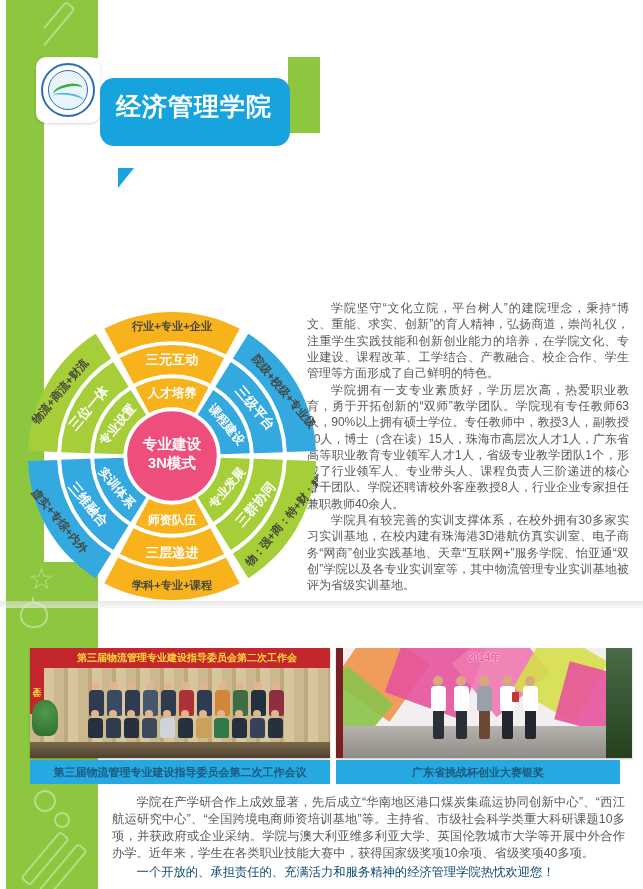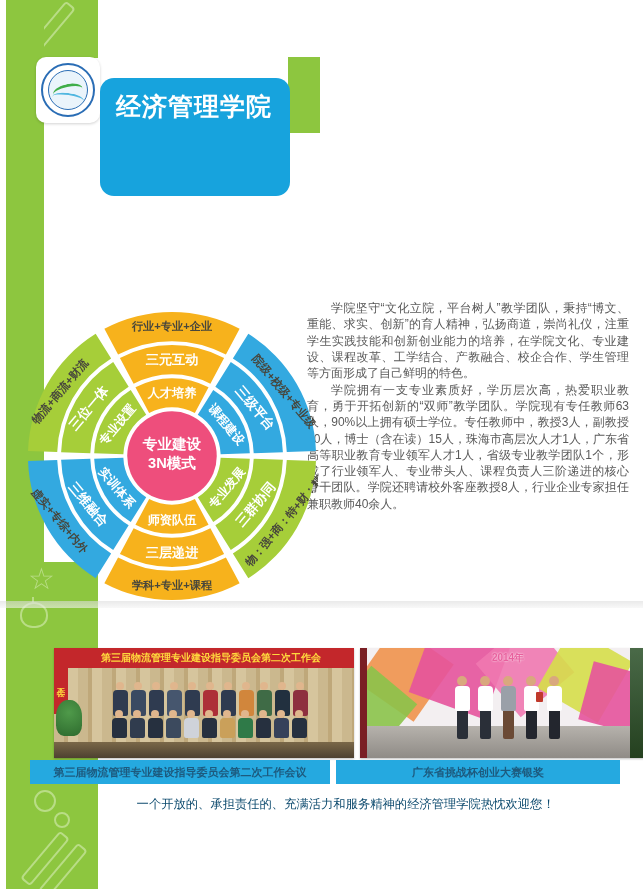--- a/index.html
+++ b/index.html
@@ -17,36 +17,36 @@
   .d-apple:before{content:"";position:absolute;left:10px;top:-7px;width:2px;height:7px;background:#b9dd86;}
   .d-circle{border:2px solid #b9dd86;border-radius:50%;}
   
   .logo-box{position:absolute;left:36px;top:57px;width:64px;height:66px;background:#fff;border-radius:10px;
             box-shadow:0 1px 3px rgba(0,0,0,.18);display:flex;align-items:center;justify-content:center;}
   .logo-ring{width:50px;height:50px;border:2px solid #2a6db5;border-radius:50%;display:flex;align-items:center;justify-content:center;}
   .logo-inner{width:38px;height:38px;border:1px solid #2a6db5;border-radius:50%;background:#eaf4fb;position:relative;overflow:hidden;}
   .logo-swoosh{position:absolute;left:4px;top:13px;width:30px;height:12px;border-top:3px solid #3fae49;border-radius:50%;transform:rotate(-12deg);}
   .logo-wave{position:absolute;left:3px;top:22px;width:32px;height:10px;border-top:2px solid #51b7e0;border-radius:50%;transform:rotate(8deg);}
   .green-sq{position:absolute;left:288px;top:57px;width:32px;height:76px;background:#8dc63f;}
-  .bubble{position:absolute;left:100px;top:78px;width:190px;height:118px;background:#17a3dd;border-radius:14px;z-index:2;}
+  .bubble{position:absolute;left:100px;top:78px;width:190px;height:68px;background:#17a3dd;border-radius:14px;z-index:2;}
   .bubble-tail{position:absolute;left:118px;top:168px;width:0;height:0;border-top:20px solid #17a3dd;border-right:16px solid transparent;z-index:1;}
   .bubble-title{position:absolute;left:16px;top:12px;font-size:25px;font-weight:bold;color:#ffffff;letter-spacing:1px;white-space:nowrap;}
   .bubble-sub{position:absolute;left:17px;top:50px;font-size:10.5px;line-height:13px;color:#c9ebfa;}
   
   .p1{position:absolute;left:122px;top:182px;width:503px;font-size:12.5px;line-height:1.45;text-align:justify;text-indent:2em;}
   .right-col{position:absolute;left:307px;top:300px;width:322px;font-size:12px;line-height:1.36;text-align:justify;}
   .right-col p{margin:0;text-indent:2em;}
   .divider{position:absolute;left:0;top:601px;width:643px;height:7px;background:linear-gradient(#dcdcdc,#f4f4f4);opacity:.6;}
   .bottom-text{position:absolute;left:112px;top:794px;width:513px;font-size:12.3px;line-height:1.38;text-align:justify;}
   .bottom-text p{margin:0;text-indent:2em;}
   .welcome{color:#0c4a6e;margin-top:2px !important;}
   
   .wheel-wrap{position:absolute;left:26px;top:310px;width:292px;height:292px;z-index:3;}
   
-  .photo{position:absolute;top:648px;height:110px;overflow:hidden;box-shadow:0 1px 2px rgba(0,0,0,.25);margin-left:24px;}
+  .photo{position:absolute;top:648px;height:110px;overflow:hidden;box-shadow:0 1px 2px rgba(0,0,0,.25);}
   .photo-left{left:30px;width:300px;background:repeating-linear-gradient(90deg,#cbb88e 0 10px,#bfa87a 10px 14px,#d6c59d 14px 24px);}
   .photo-right{left:336px;width:296px;background:#f3eff1;}
   .banner-top{position:absolute;left:14px;top:0;right:0;height:20px;background:#c3272b;color:#ffd83d;
               font-size:10px;font-weight:bold;line-height:20px;text-align:center;white-space:nowrap;overflow:hidden;}
   .banner-side{position:absolute;left:0;top:0;width:14px;height:66px;background:#c3272b;color:#ffd83d;
                font-size:9px;writing-mode:vertical-rl;text-align:center;line-height:14px;}
   .floor-l{position:absolute;left:0;bottom:0;width:100%;height:16px;background:linear-gradient(#7a6848,#4e4130);}
   .plant{position:absolute;left:2px;top:52px;width:26px;height:36px;background:radial-gradient(circle at 50% 35%,#4f9a4a,#2e6b2e);border-radius:45% 45% 30% 30%;}
   .row{position:absolute;display:flex;justify-content:center;gap:3px;}
   .row-stand{left:20px;right:8px;top:34px;}
@@ -144,22 +144,23 @@
         <text x="64.26348502534057" y="100.5" dy="0.35em" text-anchor="middle" font-size="13.5" font-weight="bold" fill="#ffffff" transform="rotate(-50 64.26348502534057 100.5)">三位一体</text>
         <path d="M107.60645886134361,82.15615230748591 A80,80 0 0 0 70.04873383847234,147.20804026379994 L100.03045864904522,148.25502516487495 A50,50 0 0 1 123.50403678833976,107.59759519217869 Z" fill="#a6ce39"></path>
         <text x="93.70834875401148" y="117.5" dy="0.35em" text-anchor="middle" font-size="12.5" font-weight="bold" fill="#ffffff" transform="rotate(-50 93.70834875401148 117.5)">专业设置</text>
         <circle cx="150" cy="150" r="46" fill="#ee4e7c"></circle>
         <text x="150" y="143" text-anchor="middle" font-size="15" font-weight="bold" fill="#fff">专业建设</text>
         <text x="150" y="162" text-anchor="middle" font-size="15" font-weight="bold" fill="#fff">3N模式</text>
       </svg>
   </div>
 
   <div class="right-col">
-    <p>学院坚守“文化立院，平台树人”教学团队，秉持“博文、重能、求实、创新”的育人精神，弘扬商道，崇尚礼仪，注重学生实践技能和创新创业能力的培养，在学院文化、专业建设、课程改革、工学结合、产教融合、校企合作、学生管理等方面形成了自己鲜明的特色。</p>
+    <p>学院坚守“文化立院，平台树人”的建院理念，秉持“博文、重能、求实、创新”的育人精神，弘扬商道，崇尚礼仪，注重学生实践技能和创新创业能力的培养，在学院文化、专业建设、课程改革、工学结合、产教融合、校企合作、学生管理等方面形成了自己鲜明的特色。</p>
     <p>学院拥有一支专业素质好，学历层次高，热爱职业教育，勇于开拓创新的“双师”教学团队。学院现有专任教师63人，90%以上拥有硕士学位。专任教师中，教授3人，副教授10人，博士（含在读）15人，珠海市高层次人才1人，广东省高等职业教育专业领军人才1人，省级专业教学团队1个，形成了行业领军人、专业带头人、课程负责人三阶递进的核心骨干团队。学院还聘请校外客座教授8人，行业企业专家担任兼职教师40余人。</p>
+    <p>学院具有较完善的实训支撑体系，在校外拥有30多家实习实训基地，在校内建有珠海港3D港航仿真实训室、电子商务“网商”创业实践基地、天章“互联网+”服务学院、怡亚通“双创”学院以及各专业实训室等，其中物流管理专业实训基地被评为省级实训基地。</p>
   </div>
 
   <div class="divider"></div>
 
   <div class="photo photo-left">
     <div class="banner-side">工作会</div>
     <div class="banner-top">第三届物流管理专业建设指导委员会第二次工作会</div>
     <div class="plant"></div>
     <div class="row row-stand" id="row-stand">
         <div class="person">
@@ -294,16 +295,17 @@
           <span class="torso" style="background:#ffffff"></span>
           <span class="legs" style="background:#23262e"></span>
         </div>
       </div>
   </div>
 
   <div class="caption cap-right">广东省挑战杯创业大赛银奖</div>
   <div class="caption cap-left">第三届物流管理专业建设指导委员会第二次工作会议</div>
 
   <div class="bottom-text">
+    <p>学院在产学研合作上成效显著，先后成立“华南地区港口煤炭集疏运协同创新中心”、“西江航运研究中心”、“全国跨境电商师资培训基地”等。主持省、市级社会科学类重大科研课题10多项，并获政府或企业采纳。学院与澳大利亚维多利亚大学、英国伦敦城市大学等开展中外合作办学。近年来，学生在各类职业技能大赛中，获得国家级奖项10余项、省级奖项40多项。</p>
     <p class="welcome">一个开放的、承担责任的、充满活力和服务精神的经济管理学院热忱欢迎您！</p>
   </div>
 
 </div>
 
 </body></html>

